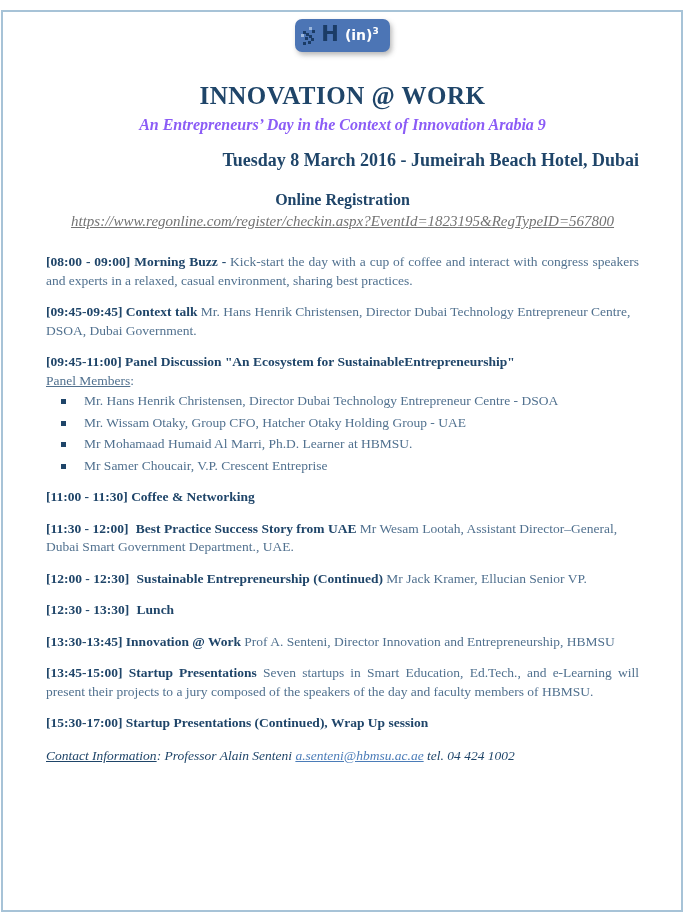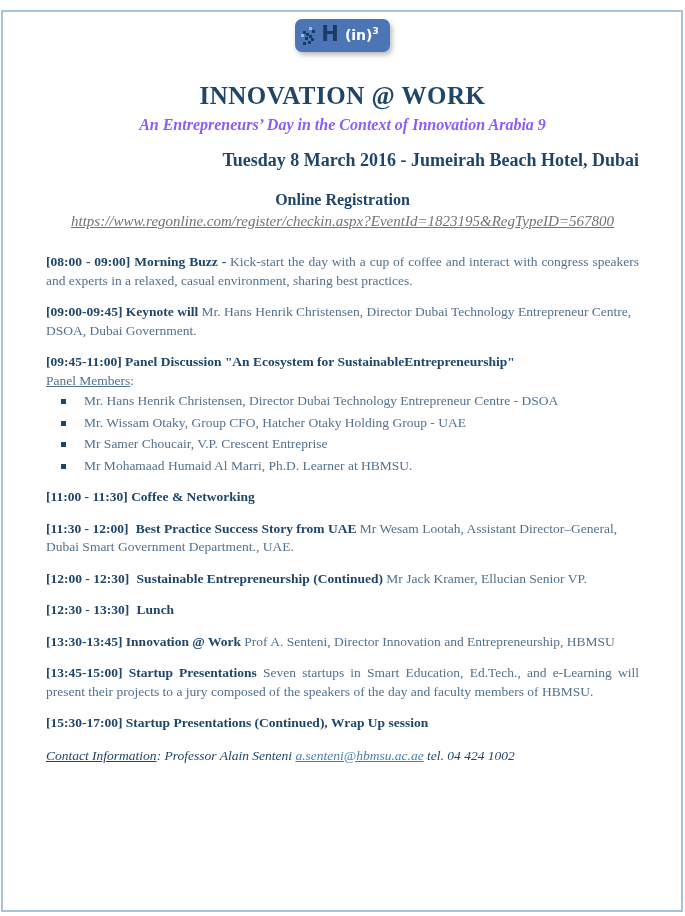--- a/index.html
+++ b/index.html
@@ -96,36 +96,36 @@
 
     <div class="agenda">
 
       <p class="item justify">
         <span class="b">[08:00 - 09:00]</span>
         <span class="b">Morning Buzz -</span>
         <span>Kick-start the day with a cup of coffee and interact with congress speakers and experts in a relaxed, casual environment, sharing best practices.</span>
       </p>
 
       <p class="item">
-        <span class="b">[09:00-09:45]</span>
-        <span class="b">Keynote will</span>
+        <span class="b">[09:45-09:45]</span>
+        <span class="b">Context talk</span>
         <span>Mr. Hans Henrik Christensen, Director Dubai Technology Entrepreneur Centre, DSOA, Dubai Government.</span>
       </p>
 
       <div class="item">
         <p class="members-label-row">
           <span class="b">[09:45-11:00]</span>
           <span class="b">Panel Discussion "An Ecosystem for SustainableEntrepreneurship"</span>
         </p>
         <p class="members-label-row"><span class="members-label">Panel Members</span><span>:</span></p>
         <ul class="panel-list">
           <li><span class="sq"></span><span>Mr. Hans Henrik Christensen, Director Dubai Technology Entrepreneur Centre - DSOA</span></li>
           <li><span class="sq"></span><span>Mr. Wissam Otaky, Group CFO, Hatcher Otaky Holding Group - UAE</span></li>
+          <li><span class="sq"></span><span>Mr Mohamaad Humaid Al Marri, Ph.D. Learner at HBMSU.</span></li>
           <li><span class="sq"></span><span>Mr Samer Choucair, V.P. Crescent Entreprise</span></li>
-          <li><span class="sq"></span><span>Mr Mohamaad Humaid Al Marri, Ph.D. Learner at HBMSU.</span></li>
         </ul>
       </div>
 
       <p class="item">
         <span class="b">[11:00 - 11:30]</span>
         <span class="b">Coffee &amp; Networking</span>
       </p>
 
       <p class="item">
         <span class="b t2">[11:30 - 12:00]</span>

